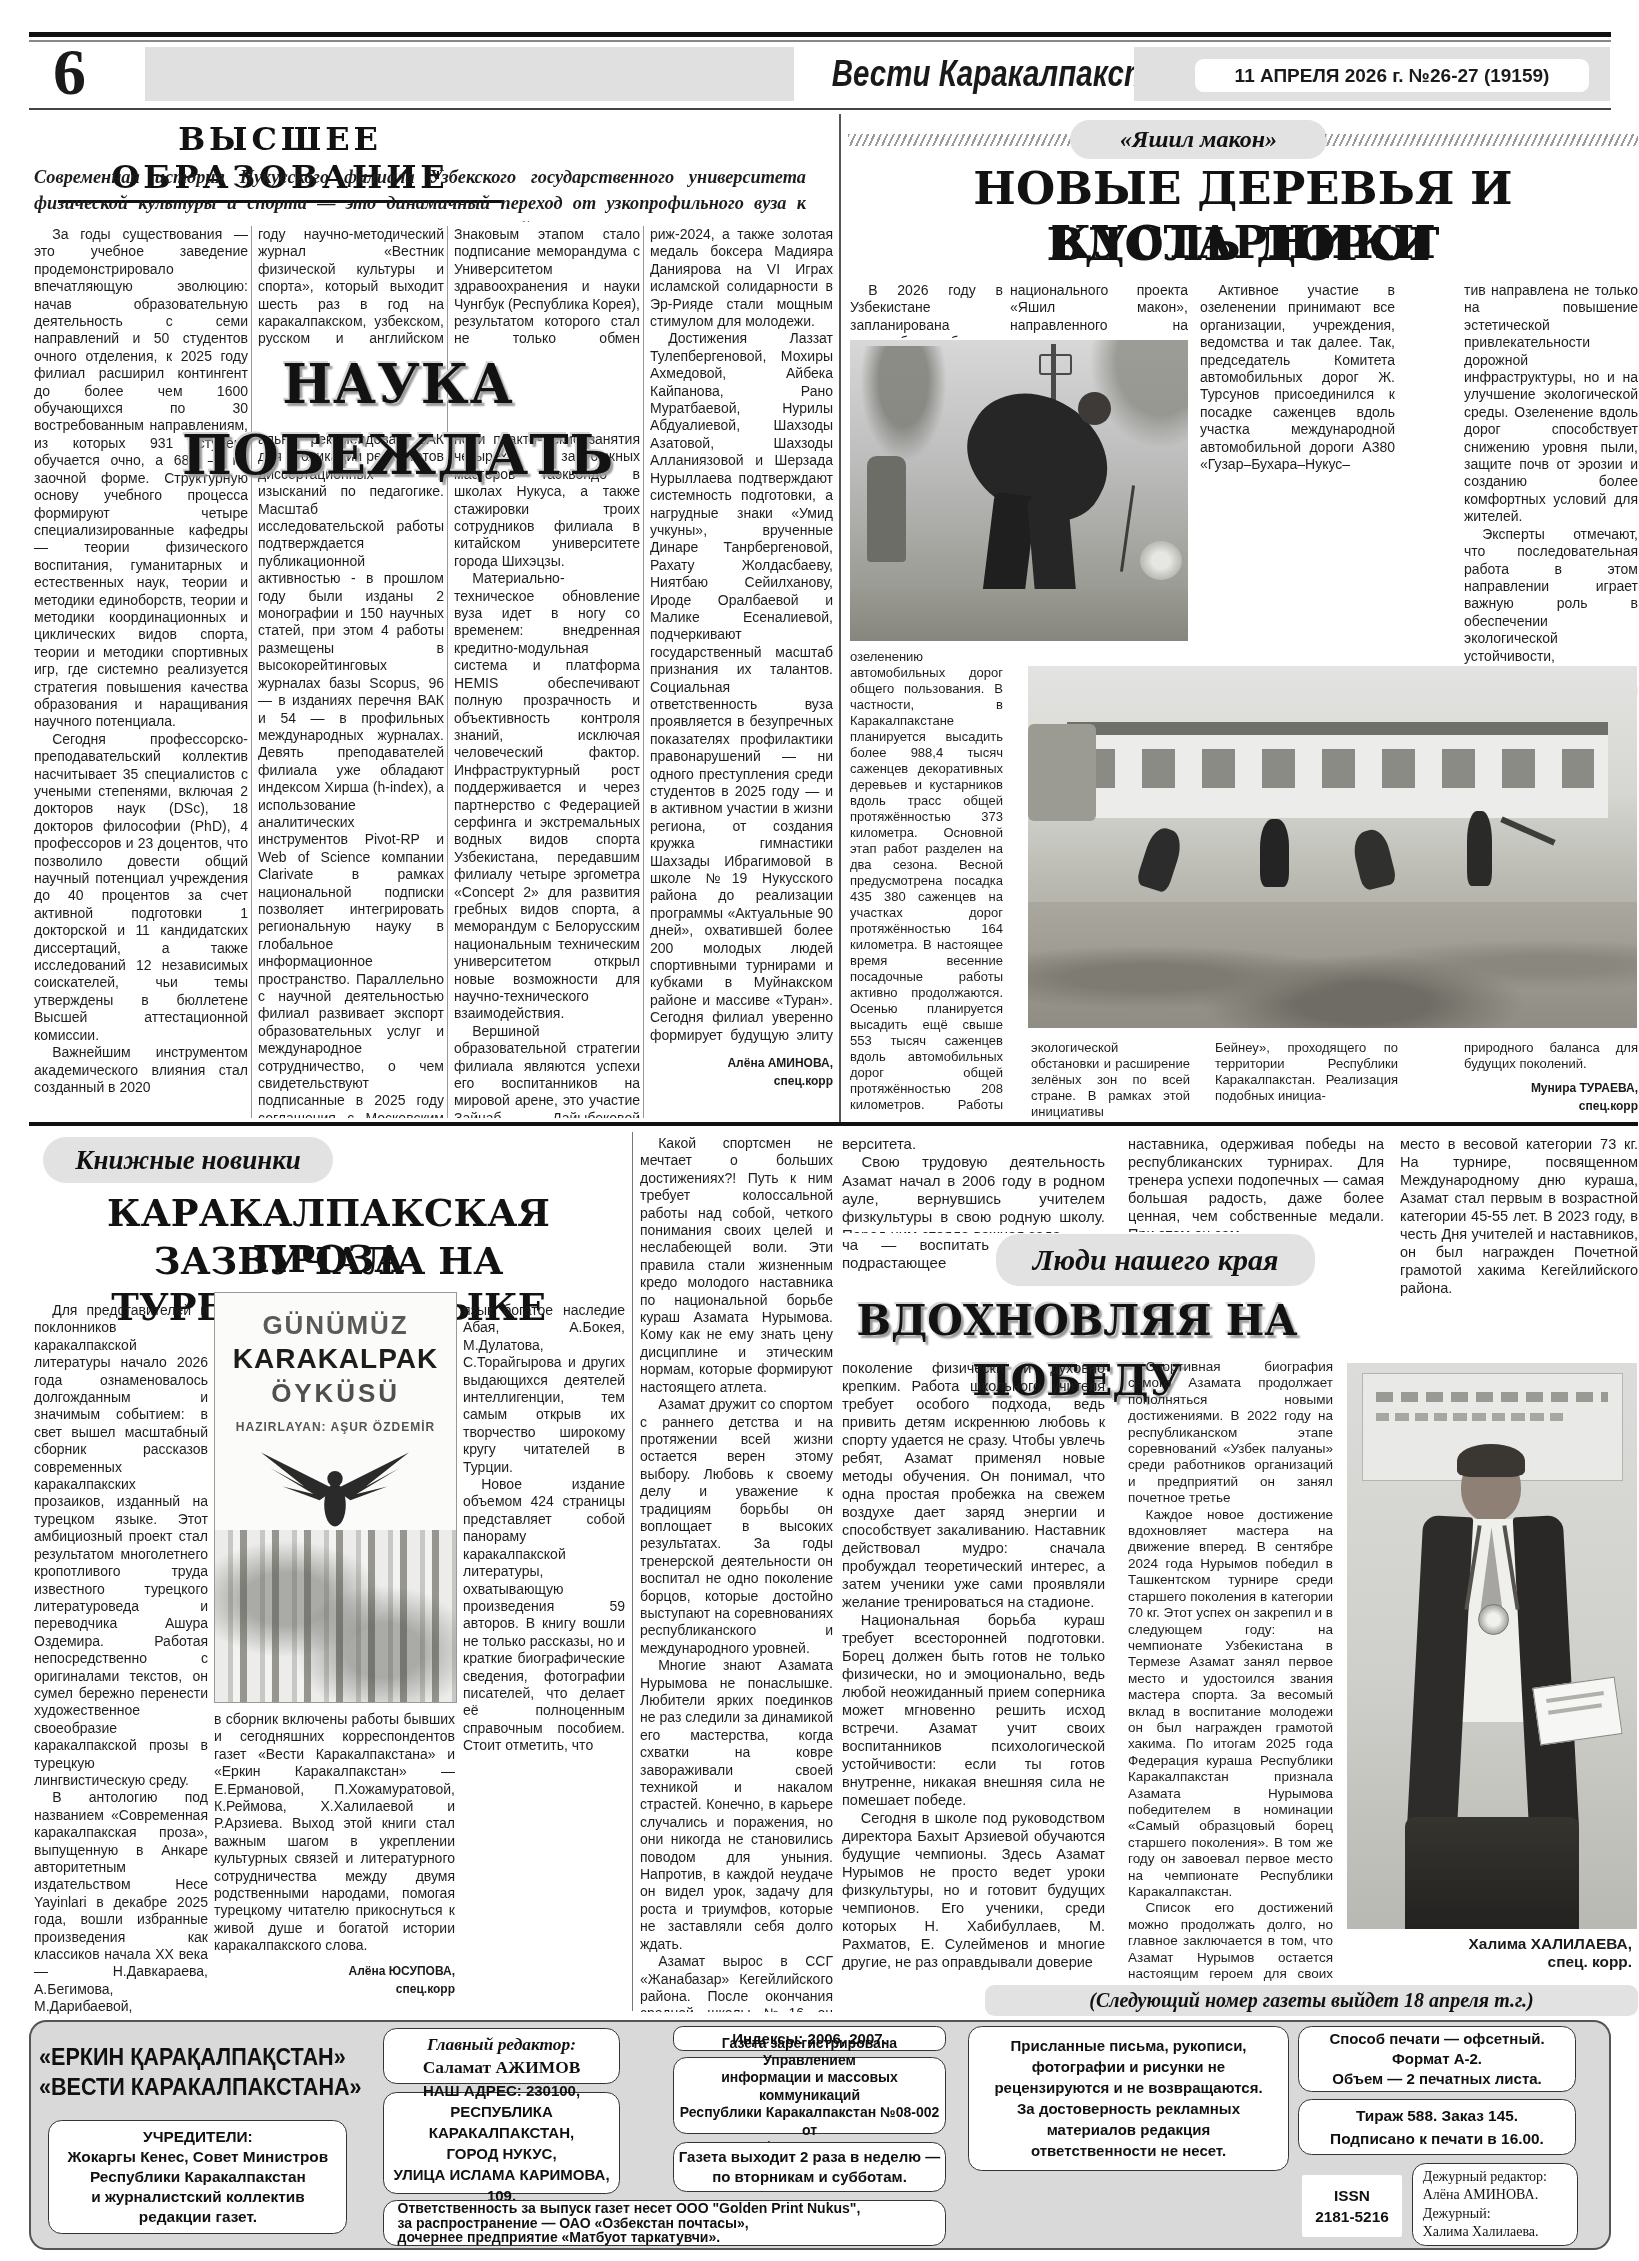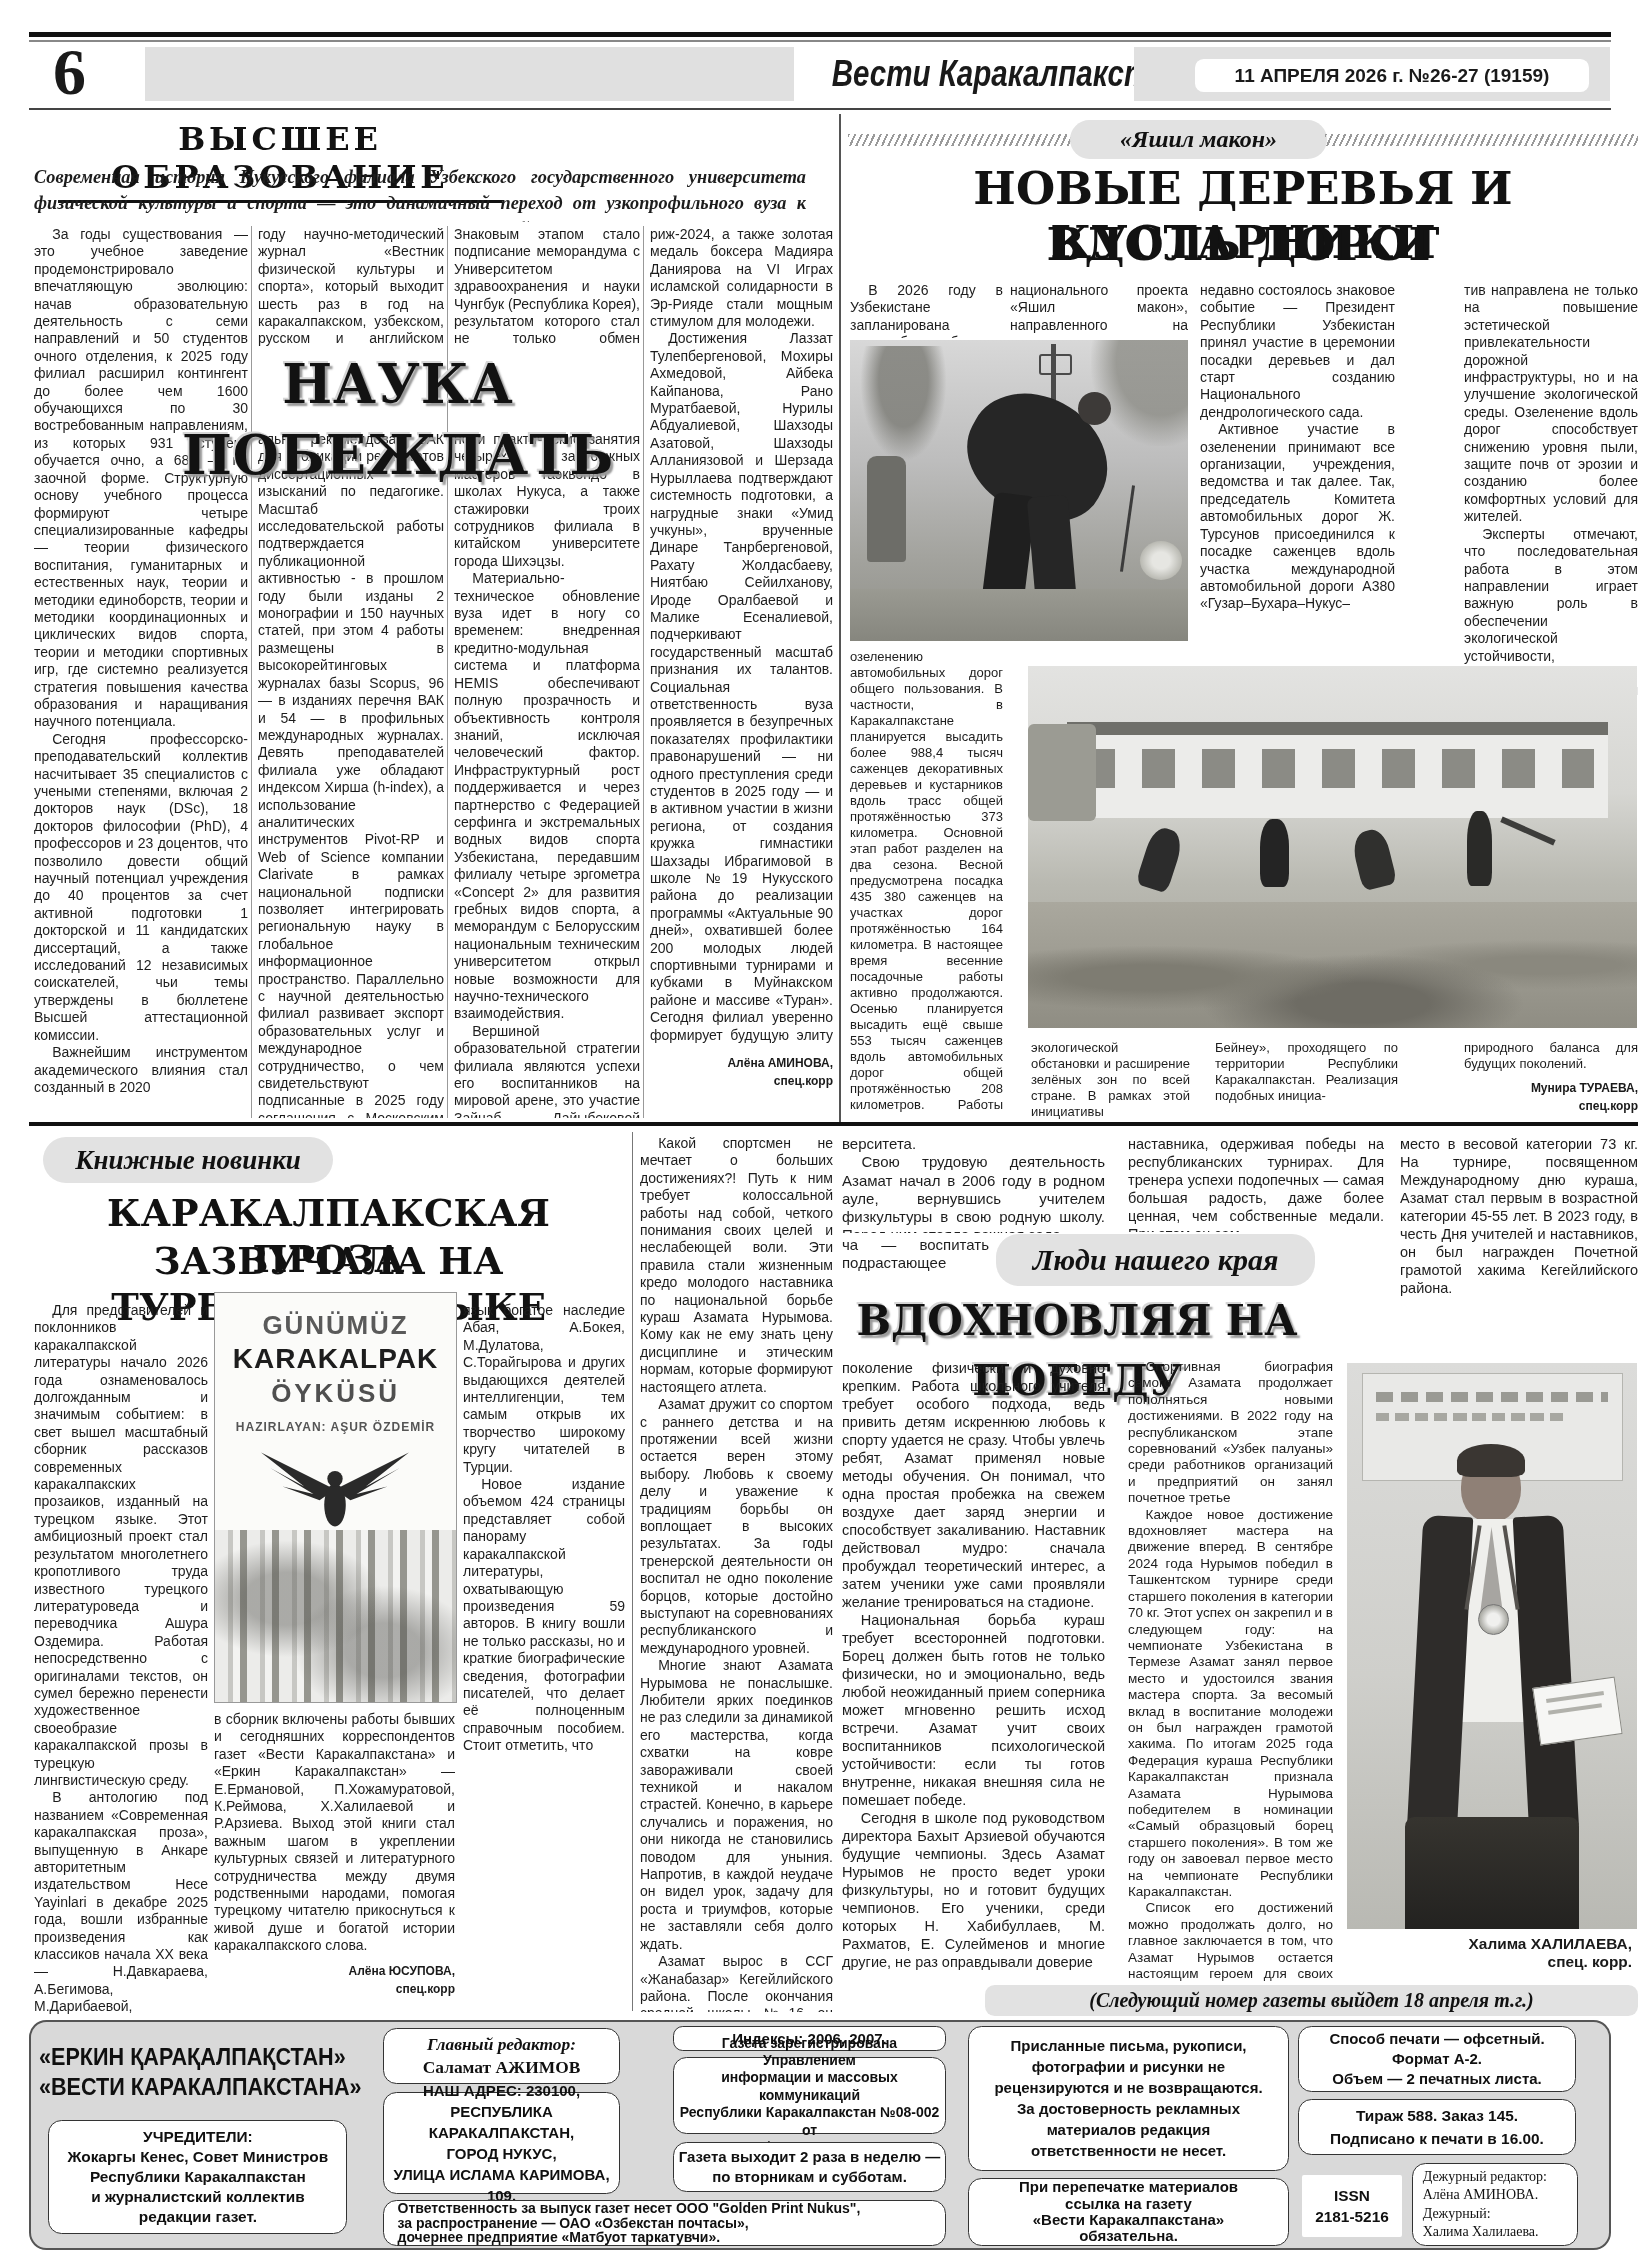--- a/index.html
+++ b/index.html
@@ -108,21 +108,20 @@
     <div style="left:228px;top:52px;width:33px;height:33px;background:#3d3a38;border-radius:50%;"></div>
     <div style="left:137px;top:154px;width:42px;height:126px;background:#1f1f1f;border-radius:7.7px;transform:rotate(7deg);"></div>
     <div style="left:182px;top:156px;width:41px;height:124px;background:#262626;border-radius:7.7px;transform:rotate(-5deg);"></div>
     <div style="left:276px;top:145px;width:2.9px;height:87px;background:#3c3c3c;transform:rotate(8deg);"></div>
     <div style="left:290px;top:201px;width:42px;height:39px;background:radial-gradient(#e6e6e2 30%,#b9b9b2 70%);border-radius:50%;"></div>
     <div style="left:0;bottom:0;width:100%;height:52px;background:linear-gradient(#9a9a92,#86867e);"></div>
   </div>
 
   <div class="bcol sm" style="left:850px;top:649px;width:153px;height:469px;">озеленению автомобильных дорог общего пользования. В частности, в Каракалпакстане планируется высадить более 988,4 тысяч саженцев декоративных деревьев и кустарников вдоль трасс общей протяжённостью 373 километра. Основной этап работ разделен на два сезона. Весной предусмотрена посадка 435 380 саженцев на участках дорог протяжённостью 164 километра. В настоящее время весенние посадочные работы активно продолжаются. Осенью планируется высадить ещё свыше 553 тысяч саженцев вдоль автомобильных дорог общей протяжённостью 208 километров. Работы проводятся в рамках обще-</div>
   <div class="bcol" style="left:1200px;top:282px;width:195px;height:446px;">
-      <p style="text-indent: 0px;">недавно состоялось знаковое событие — Президент Республики Узбекистан принял участие в церемонии посадки деревьев и дал старт созданию Национального дендрологического сада.</p>
       <p>Активное участие в озеленении принимают все организации, учреждения, ведомства и так далее. Так, председатель Комитета автомобильных дорог Ж. Турсунов присоединился к посадке саженцев вдоль участка международной автомобильной дороги А380 «Гузар–Бухара–Нукус–</p>
     </div>
   <div class="bcol" style="left:1464px;top:282px;width:174px;height:454px;">
       <p style="text-indent: 0px;">тив направлена не только на повышение эстетической привлекательности дорожной инфраструктуры, но и на улучшение экологической среды. Озеленение вдоль дорог способствует снижению уровня пыли, защите почв от эрозии и созданию более комфортных условий для жителей.</p>
       <p>Эксперты отмечают, что последовательная работа в этом направлении играет важную роль в обеспечении экологической устойчивости, формировании благоприятной среды и сохранении</p>
     </div>
 
   <div class="ph" style="left:1028px;top:666px;width:609px;height:362px;">
     <div style="inset:0;background:linear-gradient(#e3e3e1,#d6d6d2 35%,#b9b9b1 60%,#a09e96);"></div>
     <div style="left:39px;top:56px;width:541px;height:83px;background:#ececea;border-top:13.5px solid #6f6f6a;"></div>
@@ -284,26 +283,20 @@
       </div>
 
     <div class="fbox" style="left:937px;top:3.9px;width:321px;height:145px;font-size:15px;line-height:21px;">
         <p>Присланные письма, рукописи,</p>
         <p style="text-indent: 0px;">фотографии и рисунки не</p>
         <p style="text-indent: 0px;">рецензируются и не возвращаются.</p>
         <p>За достоверность рекламных</p>
         <p style="text-indent: 0px;">материалов редакция</p>
         <p style="text-indent: 0px;">ответственности не несет.</p>
       </div>
-    <div class="fbox" style="left:937px;top:156px;width:321px;height:68px;font-size:15px;line-height:16.4px;">
-        <p>При перепечатке материалов</p>
-        <p style="text-indent: 0px;">ссылка на газету</p>
-        <p>«Вести Каракалпакстана»</p>
-        <p style="text-indent: 0px;">обязательна.</p>
-      </div>
 
     <div class="fbox" style="left:1267px;top:3.9px;width:278px;height:66px;font-size:15px;line-height:20px;">
         <p>Способ печати — офсетный.</p>
         <p>Формат А-2.</p>
         <p>Объем — 2 печатных листа.</p>
       </div>
     <div class="fbox" style="left:1267px;top:77px;width:278px;height:56px;font-size:15.4px;line-height:23px;">
         <p>Тираж 588.  Заказ 145.</p>
         <p>Подписано к печати  в 16.00.</p>
       </div>

